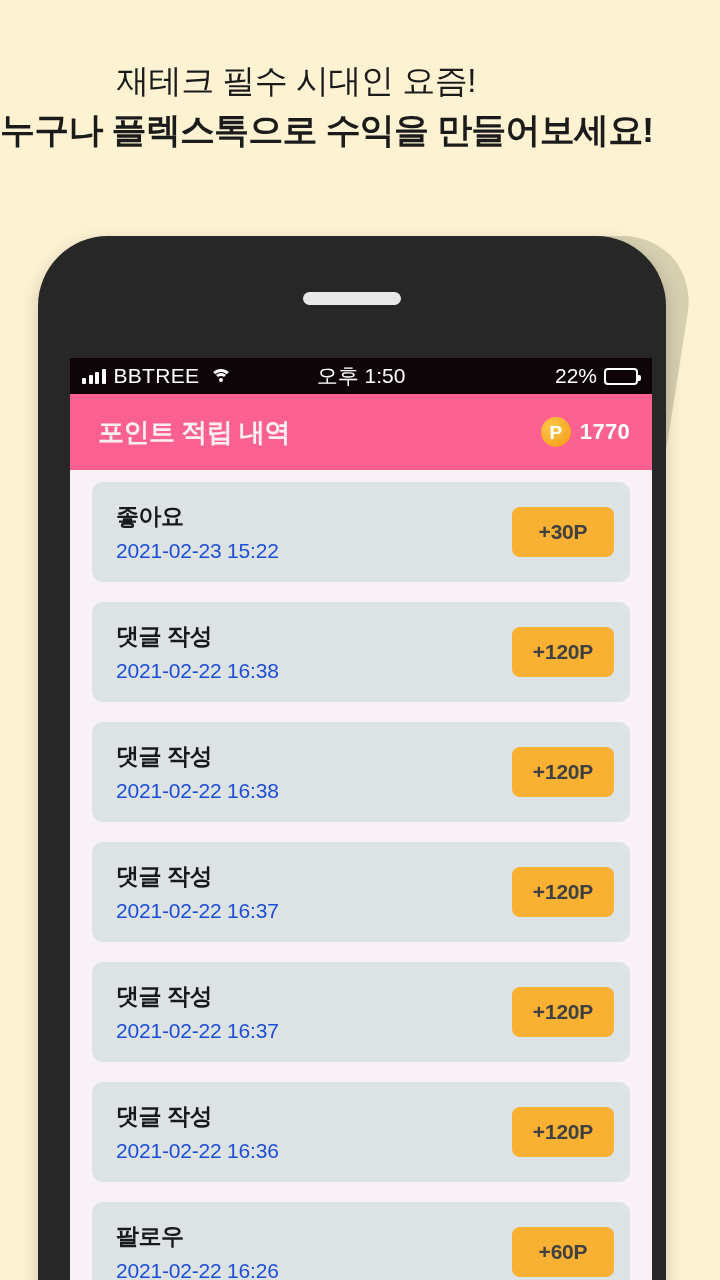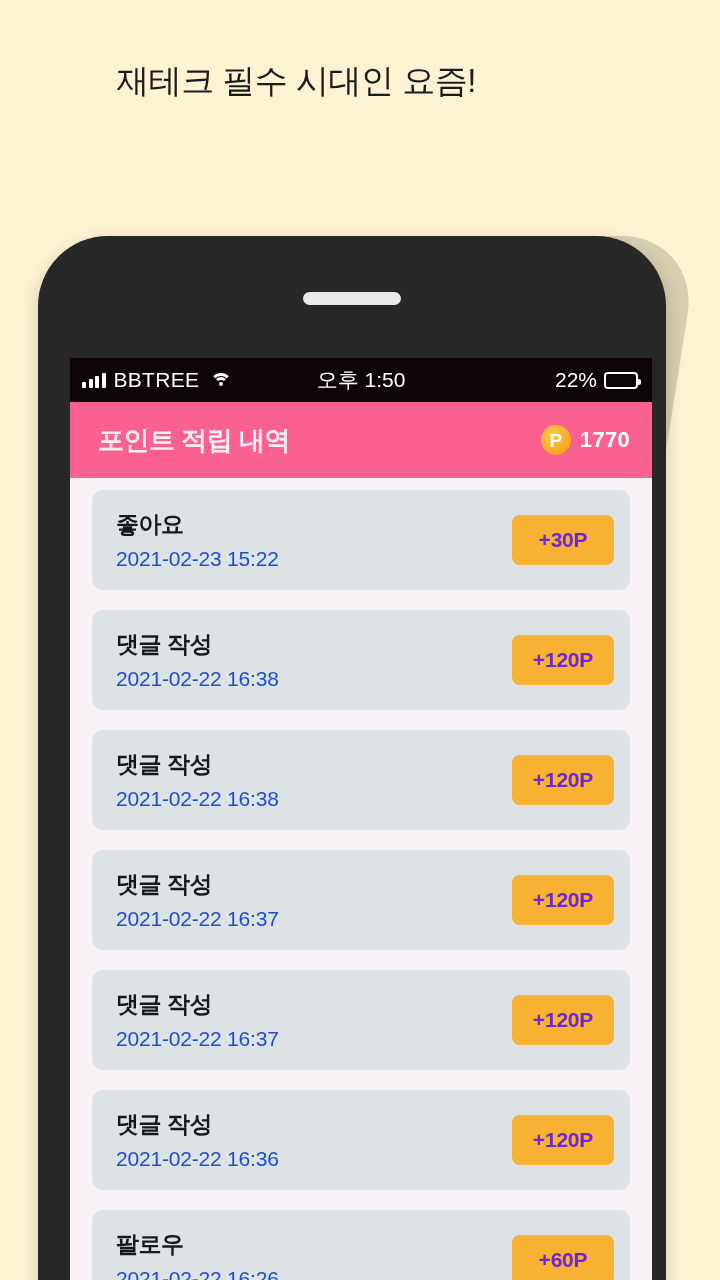--- a/index.html
+++ b/index.html
@@ -84,21 +84,21 @@
     left: 32px;
     top: 122px;
     width: 582px;
     height: 988px;
     background: #f8f2f6;
     overflow: hidden;
   }
 
   
   .statusbar {
-    height: 44px;
+    height: 36px;
     background: #0d0507;
     color: #ffffff;
     display: flex;
     align-items: center;
     padding: 0 14px 0 12px;
     font-size: 20px;
     position: relative;
   }
   .sb-left {
     display: flex;
@@ -255,34 +255,35 @@
     font-size: 21px;
     color: #1d4ed8;
     letter-spacing: -0.2px;
   }
   .item-badge {
     margin-left: auto;
     min-width: 102px;
     height: 50px;
     background: #f8b133;
     border-radius: 8px;
-    color: #6d28d9;
+    color: #404040;
     font-size: 21px;
     font-weight: bold;
     display: flex;
     align-items: center;
     justify-content: center;
     letter-spacing: -0.2px;
   }
 </style>
 </head>
 <body>
 
 <div class="promo">
   <div class="promo-line1">재테크 필수 시대인 요즘!</div>
+  <div class="promo-line2">누구나 플렉스톡으로 수익을 만들어보세요!</div>
 </div>
 
 <div class="phone-shadow"></div>
 
 <div class="phone">
   <div class="speaker"></div>
 
   <div class="screen">
 
     <div class="statusbar">

